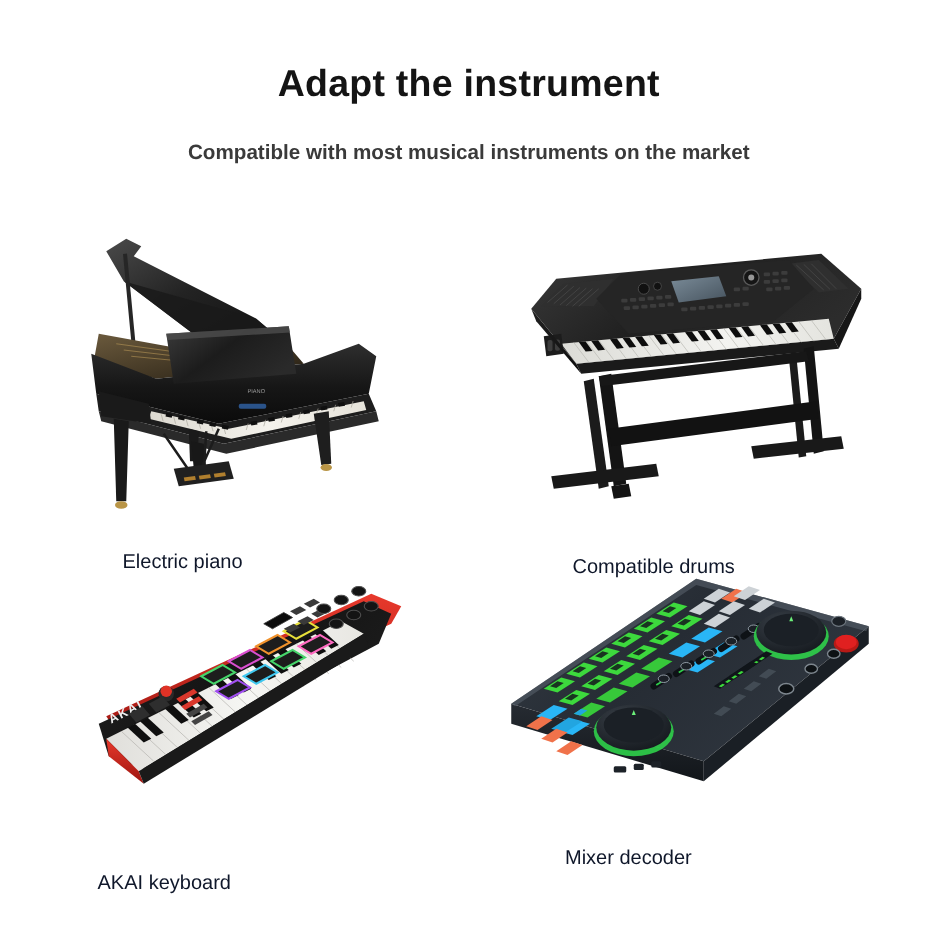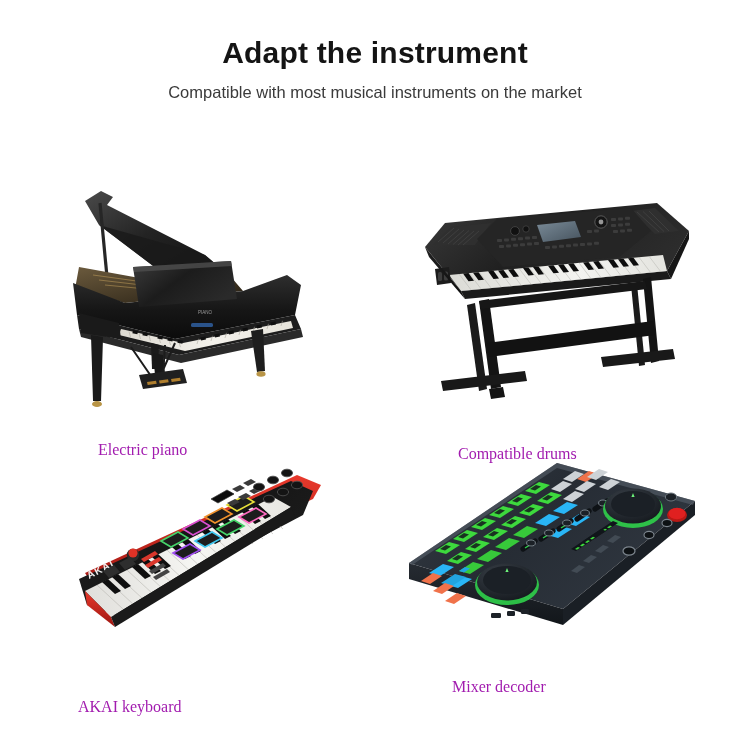--- a/index.html
+++ b/index.html
@@ -16,54 +16,53 @@
   }
 
   
   .header {
     position: absolute;
     top: 0; left: 0;
     width: 750px;
     text-align: center;
   }
   .page-title {
-    margin: 0;
+    margin: 15px;
     padding-top: 36px;
     font-size: 30px;
     font-weight: bold;
     color: #141414;
     letter-spacing: 0.2px;
   }
   .page-subtitle {
     margin: 0;
     padding-top: 13px;
     font-size: 16.5px;
-    font-weight: normal;
+    font-weight: bold;
     color: #3a3a3a;
   }
 
   
   .grid {
     position: absolute;
     top: 145px; left: 0;
     width: 750px;
     height: 600px;
   }
   .card { position: absolute; }
   .card .stage {
     position: relative;
     width: 100%;
     height: 100%;
   }
   .caption {
     position: absolute;
     font-size: 16px;
-    color: #a21caf;
+    color: #0f172a;
     white-space: nowrap;
-    font-family: Liberation Serif, serif;
   }
 
   
   #card-piano      { left: 55px;  top: 18px;  width: 300px; height: 265px; }
   #card-keyboard   { left: 405px; top: 30px;  width: 300px; height: 255px; }
   #card-midi       { left: 45px;  top: 310px; width: 320px; height: 200px; }
   #card-mixer      { left: 395px; top: 300px; width: 320px; height: 200px; text-align: right; }
 
   #cap-piano    { left: 43px;  top: 278px; }
   #cap-keyboard { left: 53px;  top: 270px; }

